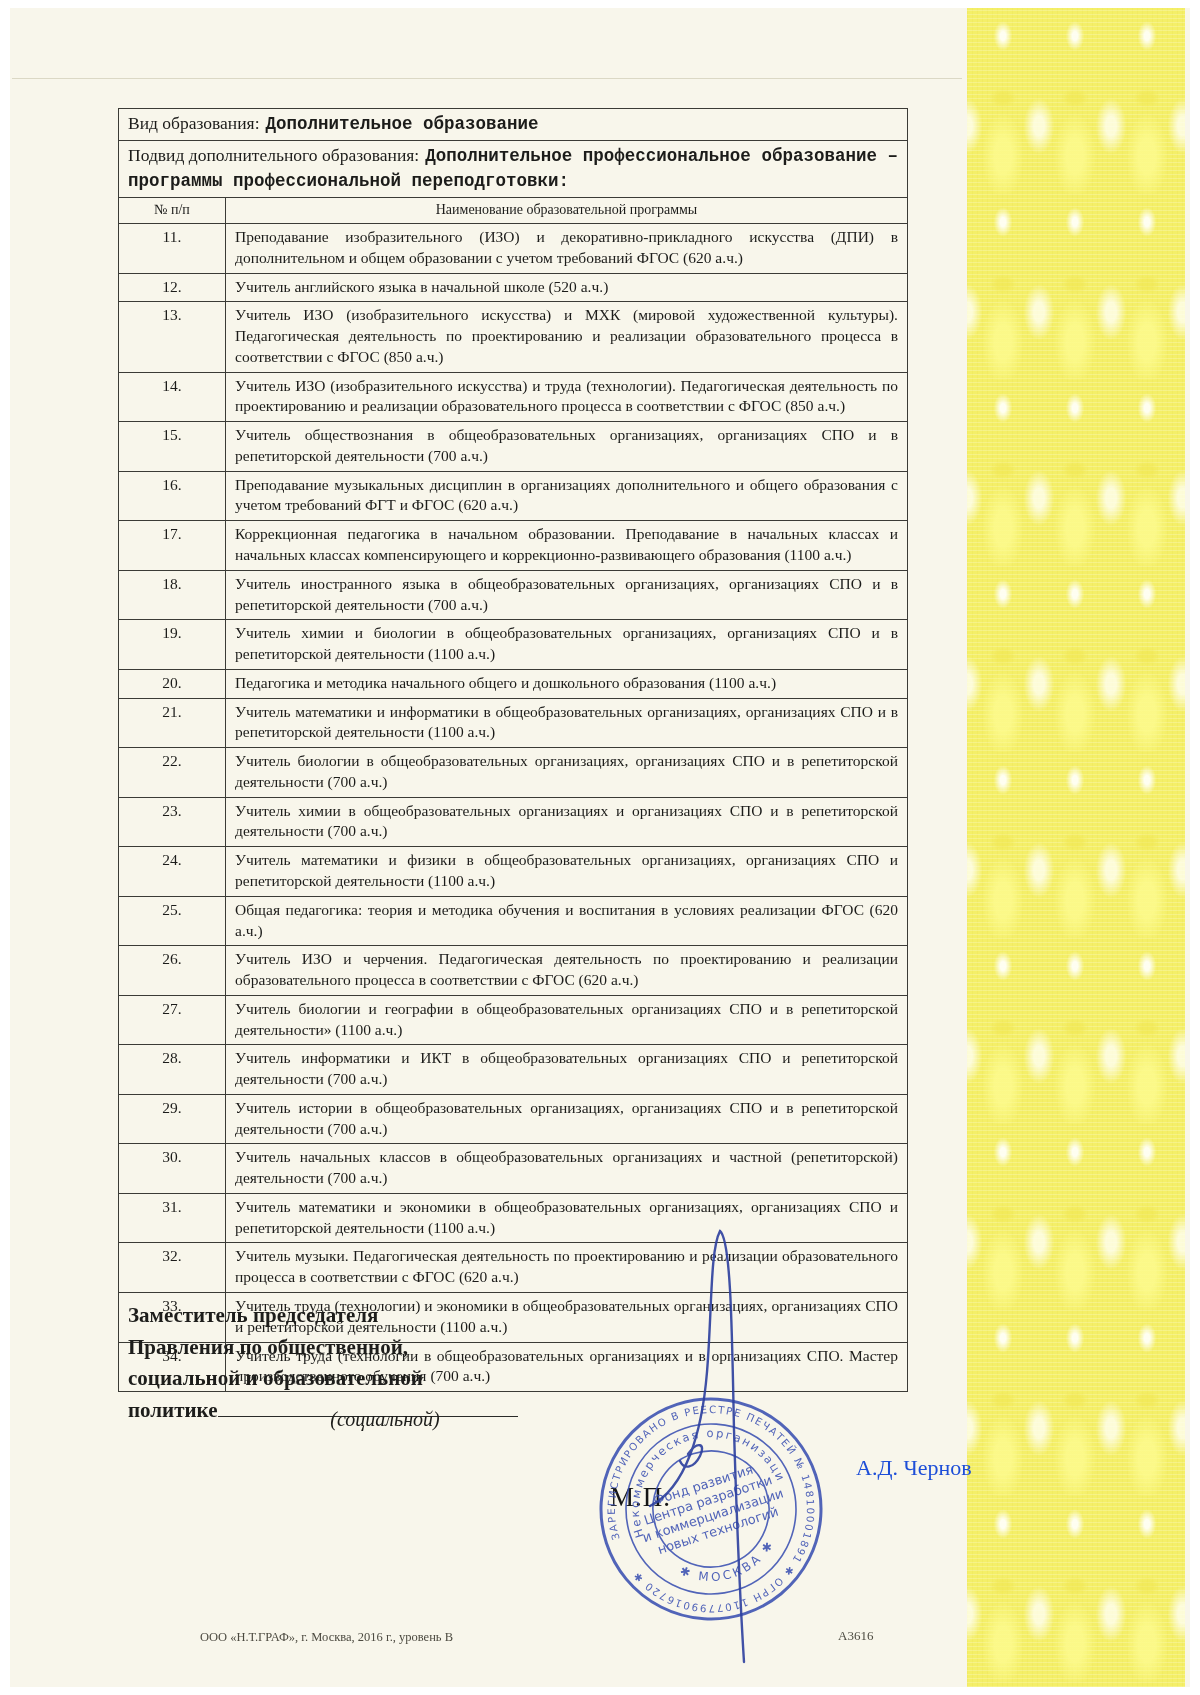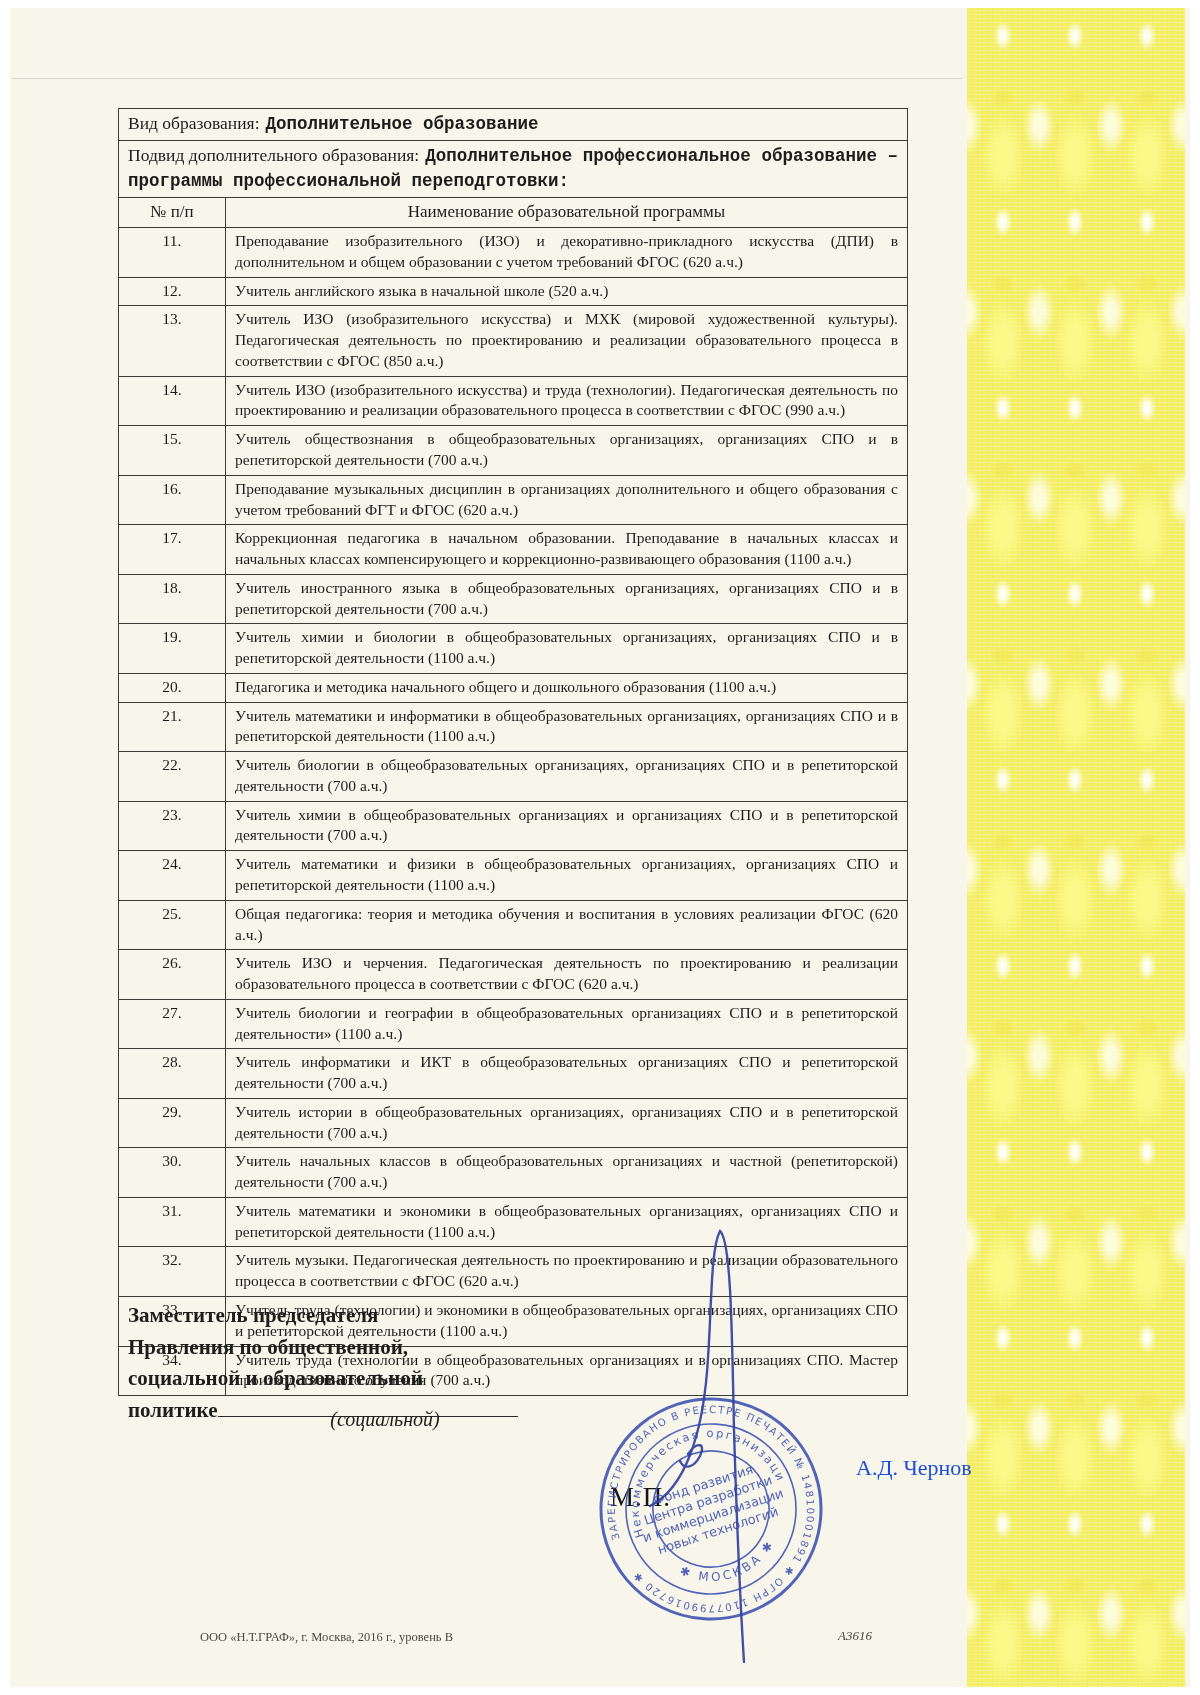--- a/index.html
+++ b/index.html
@@ -21,37 +21,37 @@
     background-size:72px 186px,72px 186px,72px 186px,72px 186px,72px 186px,auto,auto;
   }
   
   table.doc{position:absolute;left:118px;top:108px;width:790px;border-collapse:collapse;
             font-size:15.5px;line-height:1.34;}
   table.doc td{border:1.6px solid #3b3b36;padding:3px 9px 4px 9px;vertical-align:top;}
   td.vid-row{font-size:17.5px;padding:7px 10px 8px 10px;}
   td.podvid-row{font-size:17.5px;padding:7px 10px 30px 10px;text-align:justify;}
   td.vid-row b,td.podvid-row b{font-weight:bold;font-family:Liberation Mono, monospace;}
   .lbl{margin-right:6px;}
-  tr.hdr td{text-align:center;font-size:17px;padding:3px 6px;}
+  tr.hdr td{text-align:center;font-size:14px;padding:3px 6px;}
   td.num{width:88px;text-align:center;}
   td.prog{text-align:justify;}
   
   .sig-block{position:absolute;left:128px;top:1300px;width:470px;font-size:21px;line-height:1.5;color:#1d1d1b;font-weight:bold;}
   .sig-underline{display:inline-block;width:300px;border-bottom:1.6px solid #2a2a28;height:1.0em;vertical-align:baseline;}
   .sig-caption{position:absolute;left:250px;top:1408px;width:270px;text-align:center;
                font-style:italic;font-size:20px;color:#1d1d1b;}
   .mp-mark{position:absolute;left:610px;top:1482px;font-size:27px;letter-spacing:1px;color:#151515;}
   .signer-name{position:absolute;left:856px;top:1455px;font-size:22px;color:#1d4ed8;text-align:center;}
   
   svg.overlay{position:absolute;left:0;top:0;width:1200px;height:1695px;pointer-events:none;}
   .stamp-text{fill:#3a50b2;font-family:"DejaVu Sans","Liberation Sans",sans-serif;}
   
   .footer-left{position:absolute;left:200px;top:1630px;font-size:12.5px;color:#4c4a40;
                font-family:"Liberation Serif",serif;}
-  .footer-right{position:absolute;left:838px;top:1628px;font-size:13px;color:#4c4a40;font-style:italic;}
+  .footer-right{position:absolute;left:838px;top:1628px;font-size:13px;color:#4c4a40;}
 </style>
 </head>
 <body>
 
 <div class="paper"></div>
 <div class="scanline"></div>
 <div class="guilloche"></div>
 
 <table class="doc">
   <tbody>
@@ -74,21 +74,21 @@
       <tr>
     <td class="num">12.</td>
     <td class="prog">Учитель английского языка в начальной школе (520 а.ч.)</td>
   </tr>
       <tr>
     <td class="num">13.</td>
     <td class="prog">Учитель ИЗО (изобразительного искусства) и МХК (мировой художественной культуры). Педагогическая деятельность по проектированию и реализации образовательного процесса в соответствии с ФГОС (850 а.ч.)</td>
   </tr>
       <tr>
     <td class="num">14.</td>
-    <td class="prog">Учитель ИЗО (изобразительного искусства) и труда (технологии). Педагогическая деятельность по проектированию и реализации образовательного процесса в соответствии с ФГОС (990 а.ч.)</td>
+    <td class="prog">Учитель ИЗО (изобразительного искусства) и труда (технологии). Педагогическая деятельность по проектированию и реализации образовательного процесса в соответствии с ФГОС (850 а.ч.)</td>
   </tr>
       <tr>
     <td class="num">15.</td>
     <td class="prog">Учитель обществознания в общеобразовательных организациях, организациях СПО и в репетиторской деятельности (700 а.ч.)</td>
   </tr>
       <tr>
     <td class="num">16.</td>
     <td class="prog">Преподавание музыкальных дисциплин в организациях дополнительного и общего образования с учетом требований ФГТ и ФГОС (620 а.ч.)</td>
   </tr>
       <tr>

